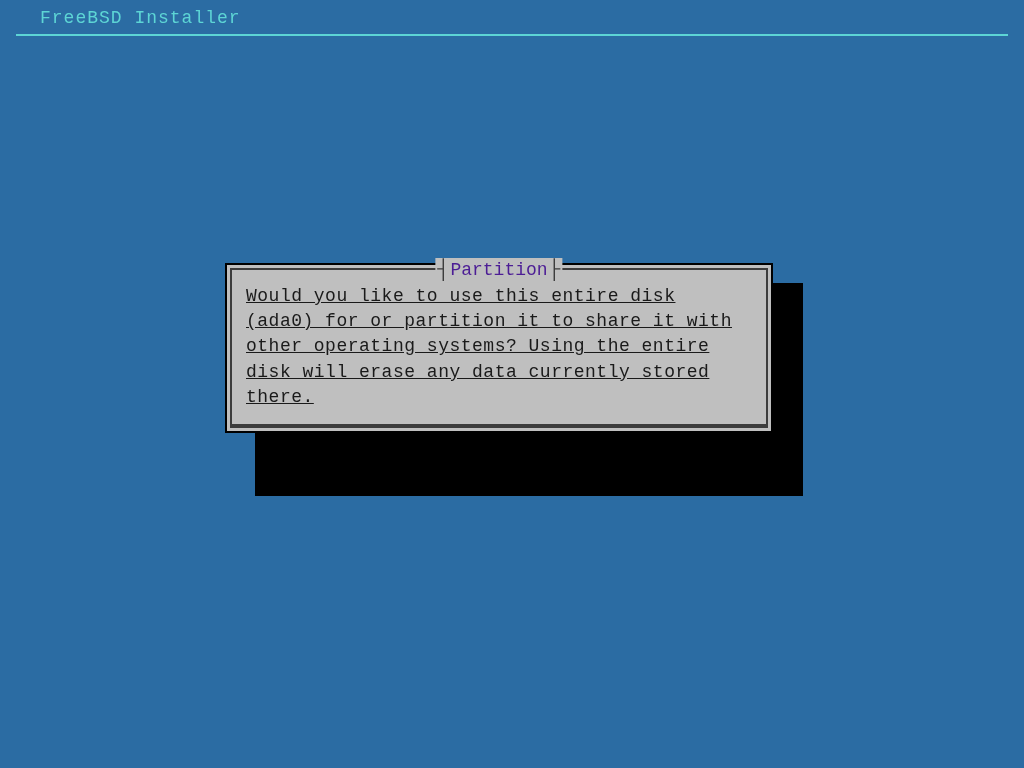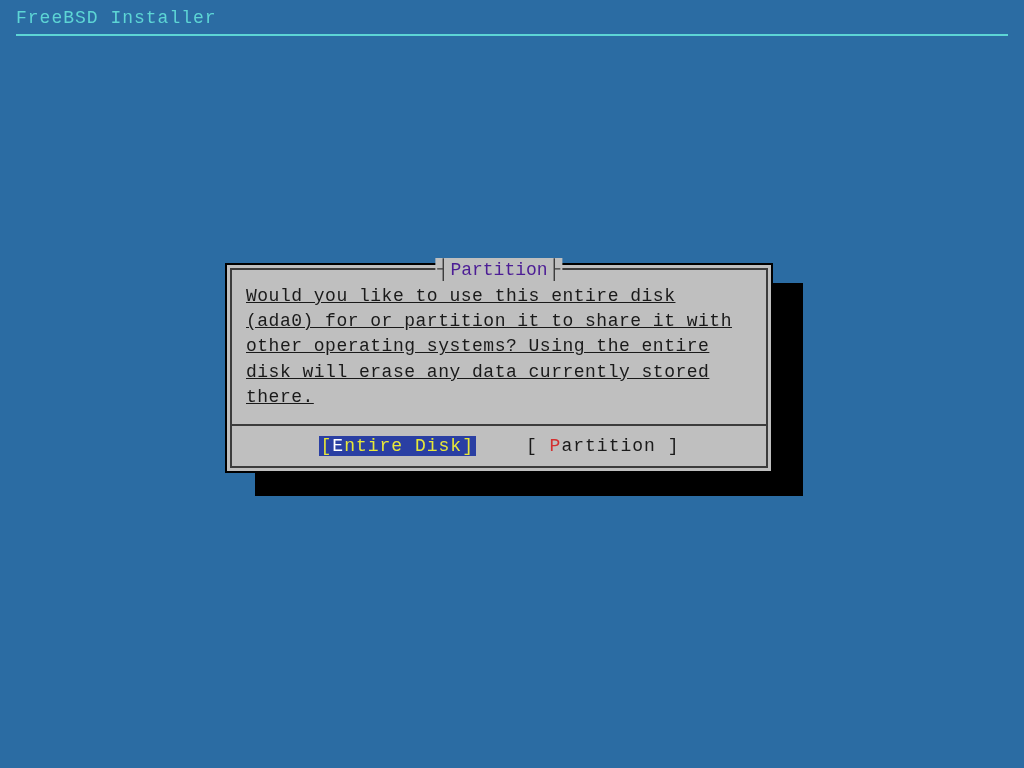--- a/index.html
+++ b/index.html
@@ -14,20 +14,21 @@
       font-family: "Courier New", monospace;
       font-size: 18px;
       overflow: hidden;
       position: relative;
     }
     .header {
       padding: 8px 16px 4px 16px;
       color: #5dd5d5;
       font-weight: normal;
       letter-spacing: 1px;
+      margin-left: 24px;
     }
     .header-line {
       height: 2px;
       background-color: #5dd5d5;
       margin: 2px 16px 0 16px;
     }
     .dialog-shadow {
       position: absolute;
       left: 255px;
       top: 283px;
@@ -119,18 +120,14 @@
 
 <div class="dialog">
   <div class="dialog-inner-border">
     <div class="dialog-title-wrapper">
       <span class="title-bracket">┤</span>
       <span class="dialog-title">Partition</span>
       <span class="title-bracket">├</span>
     </div>
     <div class="dialog-body">Would you like to use this entire disk (ada0) for  or partition it to share it with other operating systems? Using the entire disk will erase any data currently stored there.</div>
     <div class="dialog-separator"></div>
-    <div class="dialog-buttons">
-      <span class="btn btn-selected"><span>[</span><span class="hotkey">E</span><span>ntire Disk</span><span>]</span></span>
-      <span class="btn btn-normal"><span>[ </span><span class="hotkey">P</span><span>artition </span><span>]</span></span>
-    </div>
   </div>
 </div>
 
 </body></html>

